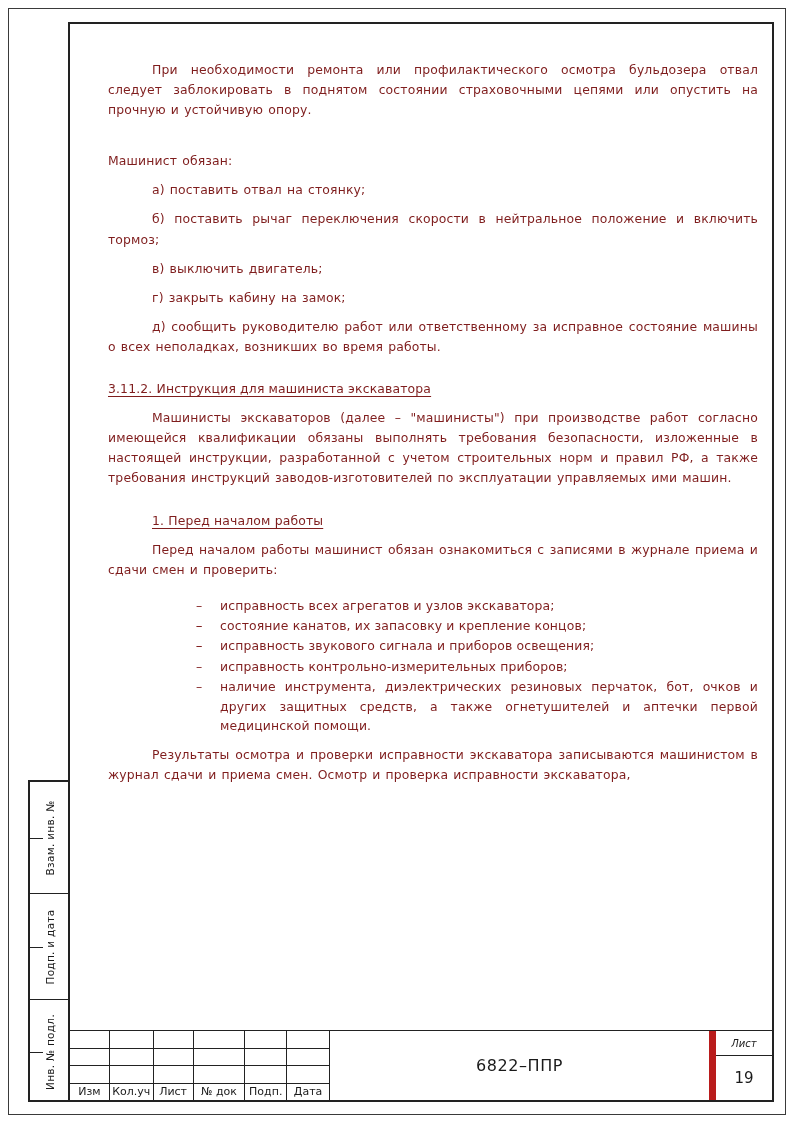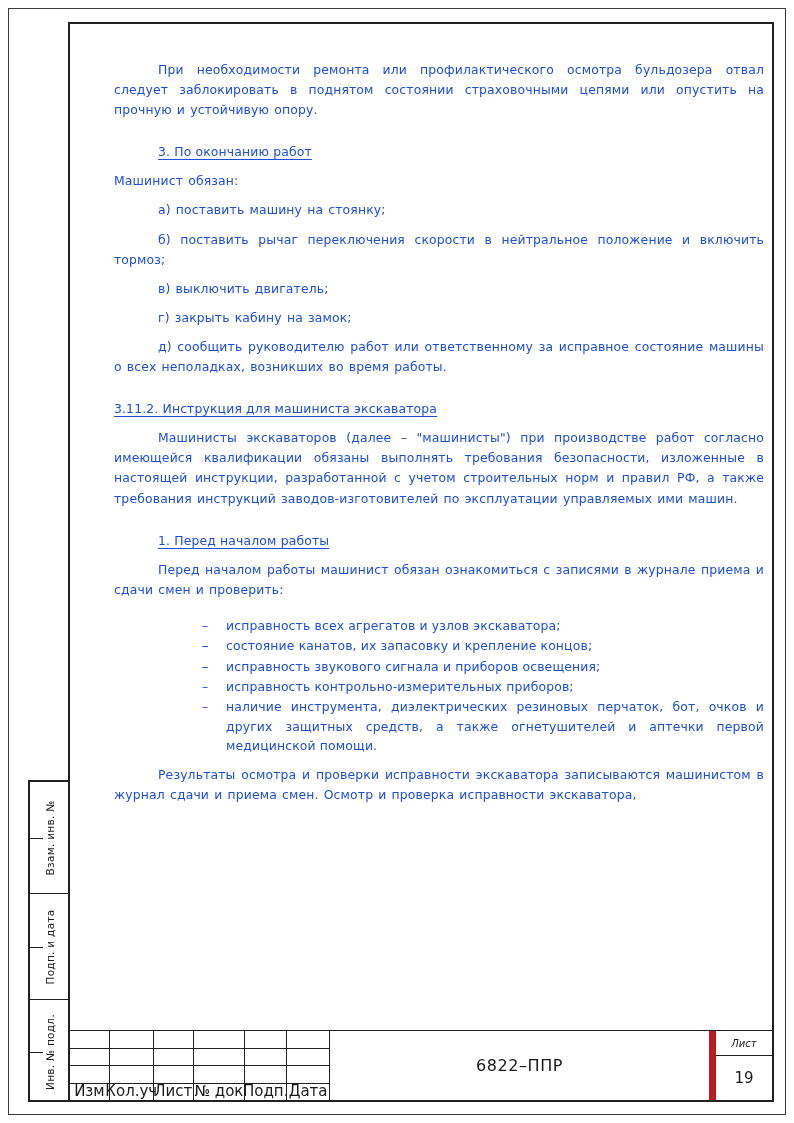--- a/index.html
+++ b/index.html
@@ -35,28 +35,28 @@
     left: 68px;
     top: 22px;
     width: 706px;
     height: 1080px;
     border: 2px solid #222;
     box-sizing: border-box;
   }
   
   .content {
     position: absolute;
-    left: 114px;
+    left: 108px;
     top: 60px;
     width: 650px;
     box-sizing: border-box;
     font-size: 12.4px;
     line-height: 1.62;
     letter-spacing: 0.15px;
-    color: #1d4ed8;
+    color: #7f1d1d;
   }
   p.para {
     margin: 0 0 0 0;
     text-align: justify;
     text-indent: 44px;
     word-spacing: 1px;
   }
   p.para.noind {
     text-indent: 0;
   }
@@ -158,21 +158,21 @@
     display: flex;
     border-bottom: 1px solid #222;
   }
   .stamp-rowgrid:last-child { border-bottom: none; }
   .stamp-cell {
     box-sizing: border-box;
     border-right: 1px solid #222;
     display: flex;
     align-items: center;
     justify-content: center;
-    font-size: 15px;
+    font-size: 11px;
     line-height: 1;
   }
   .stamp-cell:last-child { border-right: none; }
   .c1 { width: 40px; }
   .c2 { width: 44px; }
   .c3 { width: 40px; }
   .c4 { width: 52px; }
   .c5 { width: 42px; }
   .c6 { width: 42px; }
   .stamp-mid {
@@ -215,29 +215,28 @@
 
   <div class="scan-border"></div>
   <div class="gost-frame"></div>
 
   <div class="content">
 
     <p class="para">При необходимости ремонта или профилактического осмотра бульдозера отвал следует заблокировать в поднятом состоянии страховочными цепями или опустить на прочную и устойчивую опору.</p>
 
     <div class="gap-l"></div>
 
-    <p class="heading"><span class="u">3. По окончанию работ</span></p>
 
     <div class="gap-s"></div>
 
     <p class="para noind">Машинист обязан:</p>
 
     <div class="gap-s"></div>
 
-    <p class="para">а) поставить машину на стоянку;</p>
+    <p class="para">а) поставить отвал на стоянку;</p>
     <div class="gap-s"></div>
     <p class="para">б) поставить рычаг переключения скорости в нейтральное положение и включить тормоз;</p>
     <div class="gap-s"></div>
     <p class="para">в) выключить двигатель;</p>
     <div class="gap-s"></div>
     <p class="para">г) закрыть кабину на замок;</p>
     <div class="gap-s"></div>
     <p class="para">д) сообщить руководителю работ или ответственному за исправное состояние машины о всех неполадках, возникших во время работы.</p>
 
     <div class="gap-l"></div>

